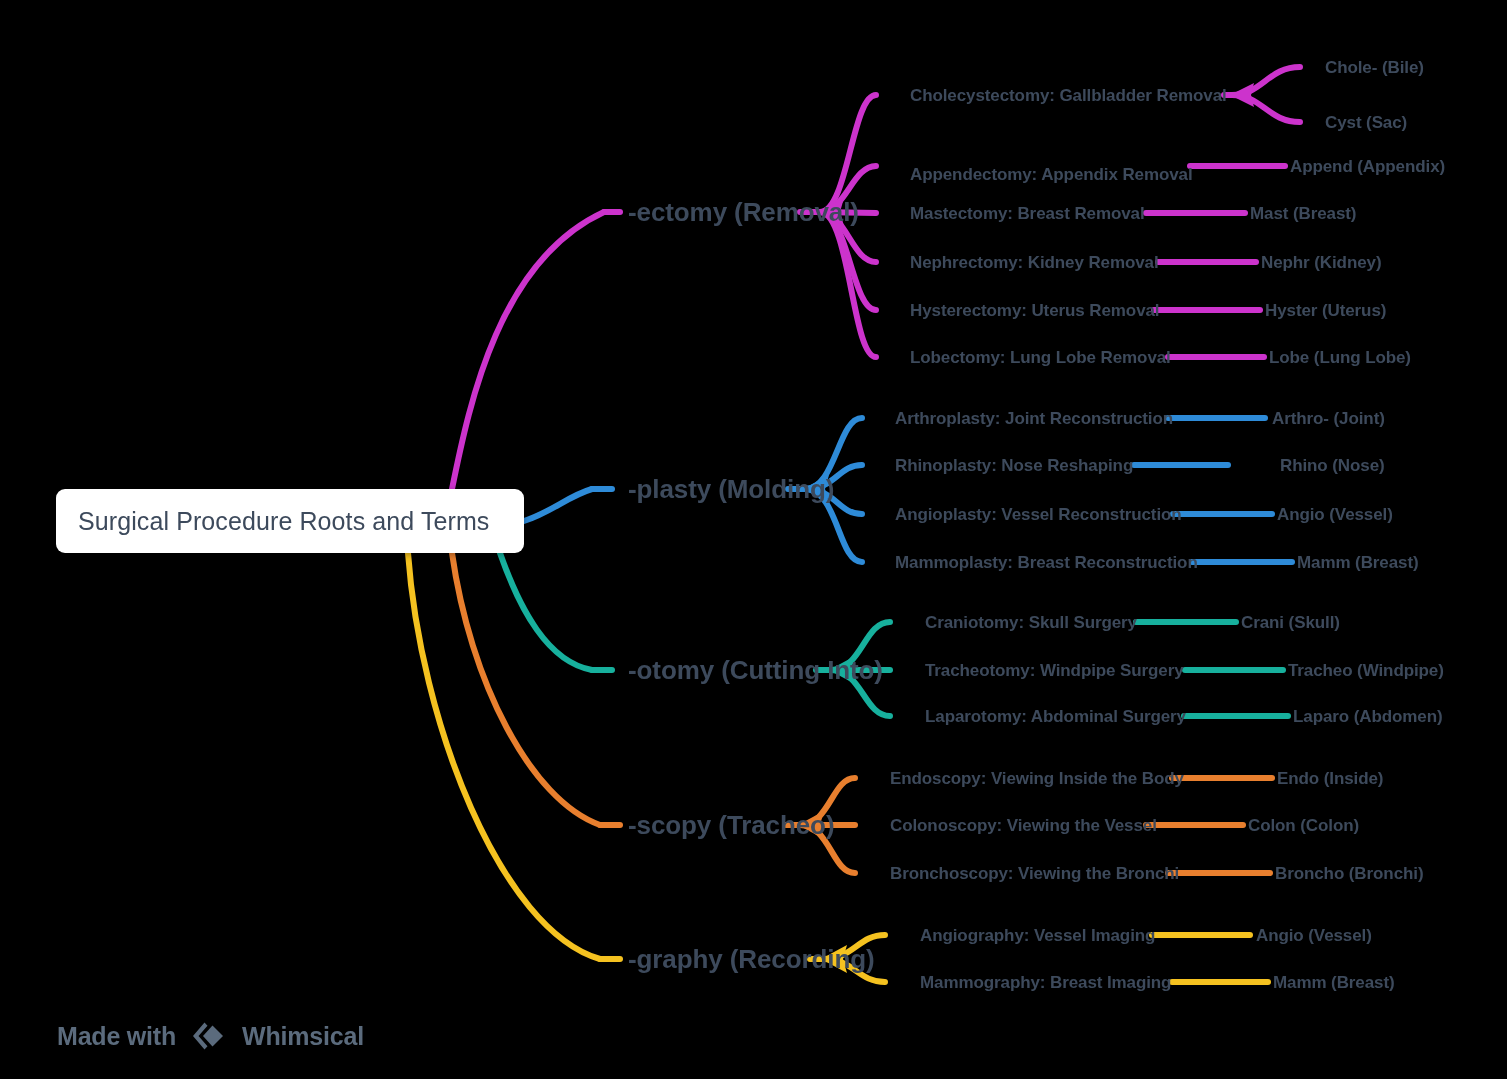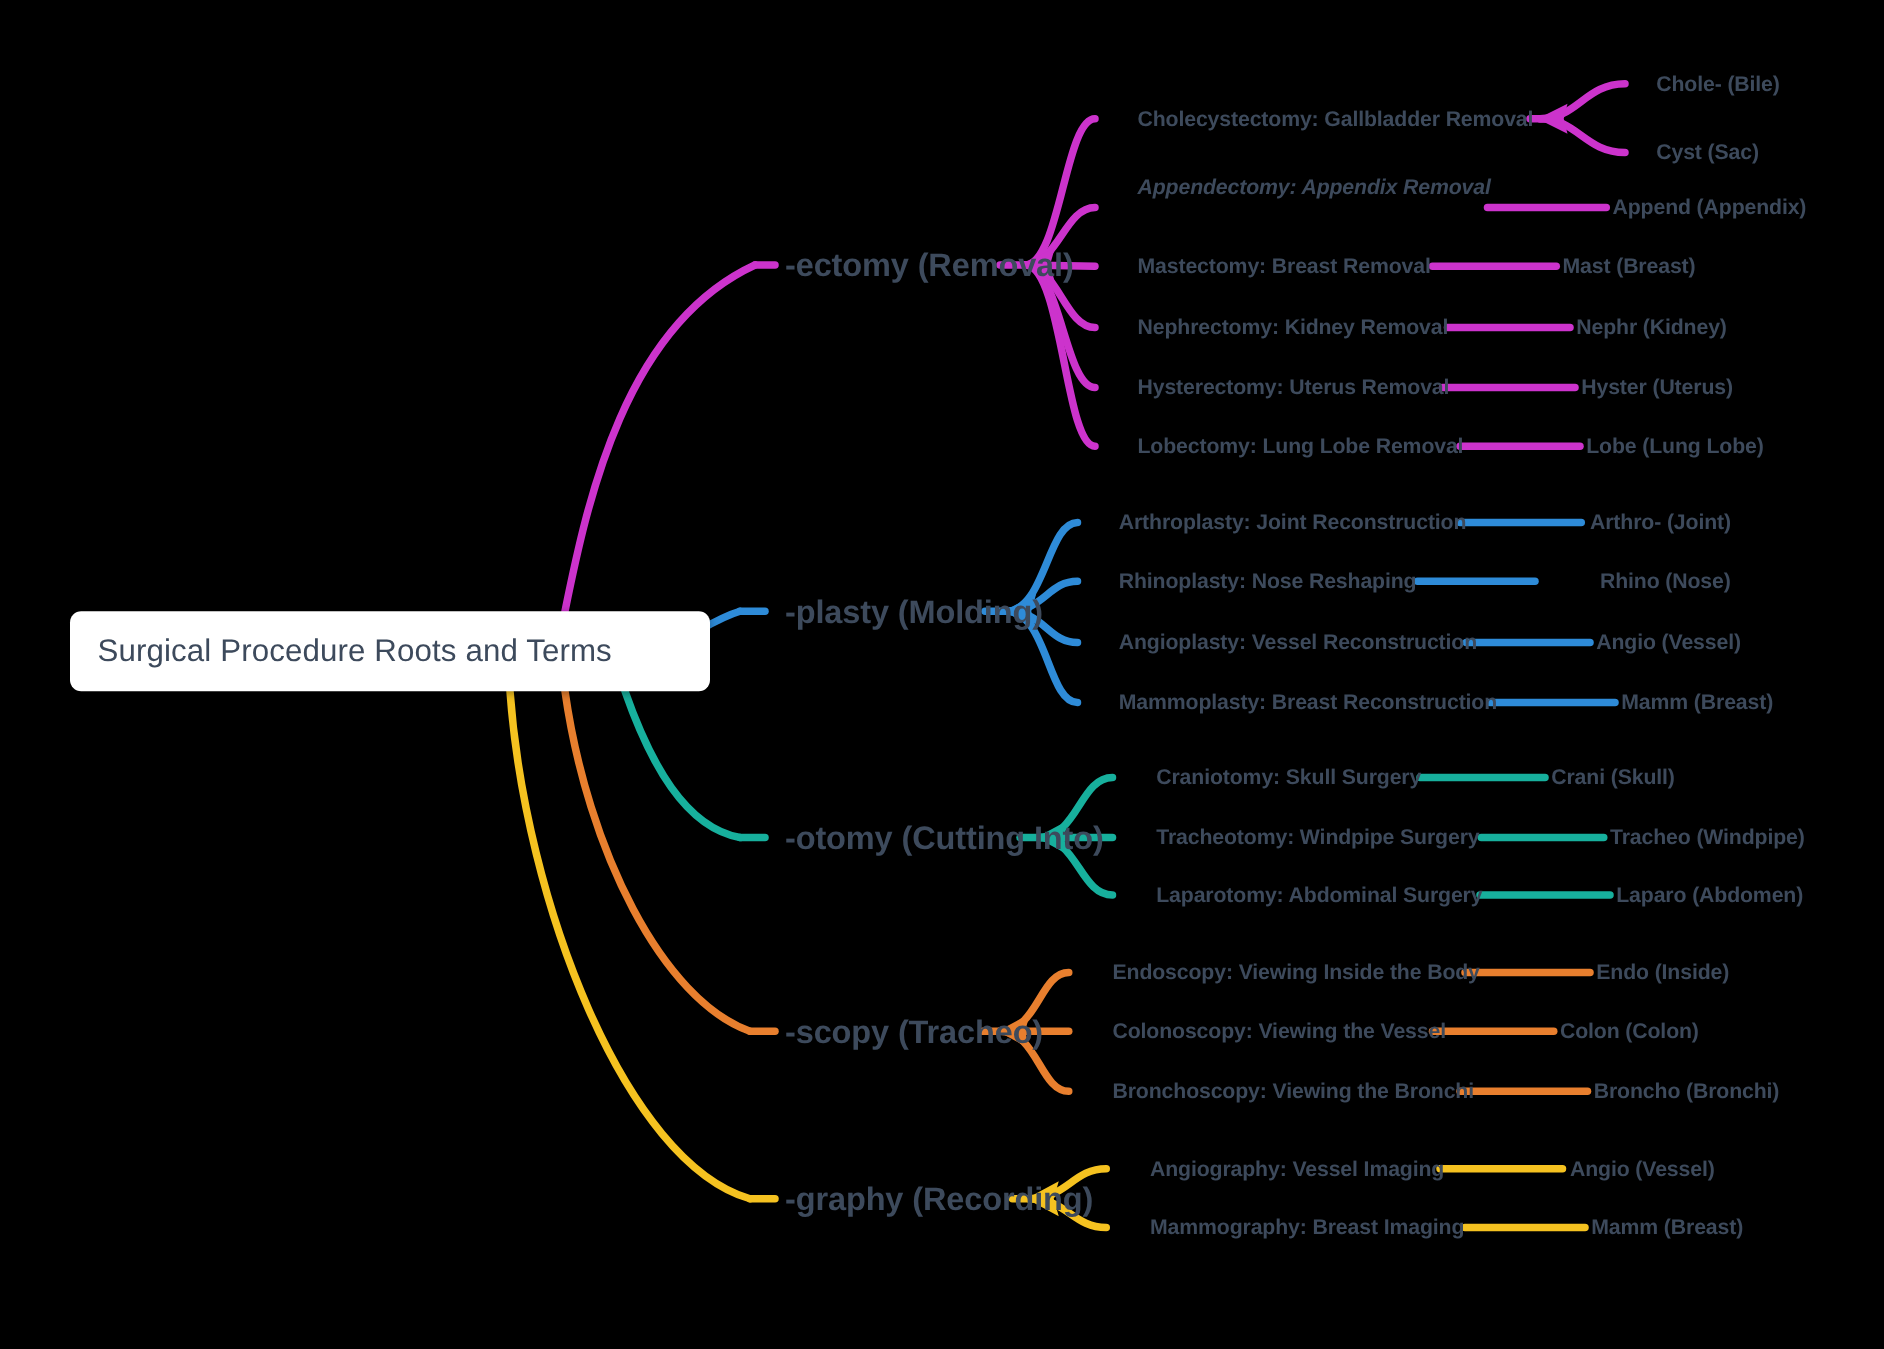--- a/index.html
+++ b/index.html
@@ -45,21 +45,21 @@
     letter-spacing: -0.1px;
   }
   .leaf-label {
     font-size: 17px;
     letter-spacing: -0.1px;
   }
   .root-card {
     position: absolute;
     left: 56px;
     top: 489px;
-    width: 512px;
+    width: 468px;
     height: 64px;
     background: #ffffff;
     border-radius: 9px;
     box-shadow: 0 2px 7px rgba(0,0,0,0.35);
     display: flex;
     align-items: center;
     z-index: 5;
   }
   .root-card-text {
     padding-left: 22px;
@@ -180,21 +180,21 @@
     <div class="root-card-text">Surgical Procedure Roots and Terms</div>
   </div>
 
   <div class="node-label branch-label" style="left:628px; top:212px;">-ectomy (Removal)</div>
   <div class="node-label branch-label" style="left:628px; top:489px;">-plasty (Molding)</div>
   <div class="node-label branch-label" style="left:628px; top:670px;">-otomy (Cutting Into)</div>
   <div class="node-label branch-label" style="left:628px; top:825px;">-scopy (Tracheo)</div>
   <div class="node-label branch-label" style="left:628px; top:959px;">-graphy (Recording)</div>
 
   <div class="node-label child-label" style="left:910px; top:95px;">Cholecystectomy: Gallbladder Removal</div>
-  <div class="node-label child-label" style="left:910px; top:150px;font-style:italic;">Appendectomy: Appendix Removal</div>
+  <div class="node-label child-label" style="left:910px; top:174px;">Appendectomy: Appendix Removal</div>
   <div class="node-label child-label" style="left:910px; top:213px;">Mastectomy: Breast Removal</div>
   <div class="node-label child-label" style="left:910px; top:262px;">Nephrectomy: Kidney Removal</div>
   <div class="node-label child-label" style="left:910px; top:310px;">Hysterectomy: Uterus Removal</div>
   <div class="node-label child-label" style="left:910px; top:357px;">Lobectomy: Lung Lobe Removal</div>
 
   <div class="node-label leaf-label" style="left:1325px; top:67px;">Chole- (Bile)</div>
   <div class="node-label leaf-label" style="left:1325px; top:122px;">Cyst (Sac)</div>
   <div class="node-label leaf-label" style="left:1290px; top:166px;">Append (Appendix)</div>
   <div class="node-label leaf-label" style="left:1250px; top:213px;">Mast (Breast)</div>
   <div class="node-label leaf-label" style="left:1261px; top:262px;">Nephr (Kidney)</div>
@@ -226,14 +226,22 @@
   <div class="node-label leaf-label" style="left:1277px; top:778px;">Endo (Inside)</div>
   <div class="node-label leaf-label" style="left:1248px; top:825px;">Colon (Colon)</div>
   <div class="node-label leaf-label" style="left:1275px; top:873px;">Broncho (Bronchi)</div>
 
   <div class="node-label child-label" style="left:920px; top:935px;">Angiography: Vessel Imaging</div>
   <div class="node-label child-label" style="left:920px; top:982px;">Mammography: Breast Imaging</div>
 
   <div class="node-label leaf-label" style="left:1256px; top:935px;">Angio (Vessel)</div>
   <div class="node-label leaf-label" style="left:1273px; top:982px;">Mamm (Breast)</div>
 
+  <div class="footer">
+    <span class="footer-text">Made with</span>
+    <svg class="footer-logo" width="40" height="34" viewBox="0 0 40 34" xmlns="http://www.w3.org/2000/svg">
+      <path d="M14 17 L23.5 6.5 L34 17 L23.5 27.5 Z" fill="#5b6b7d"></path>
+      <path d="M15.5 3.5 L18.5 6.8 L9.5 17 L18.5 27.2 L15.5 30.5 L4 17 Z" fill="#5b6b7d"></path>
+    </svg>
+    <span class="footer-text">Whimsical</span>
+  </div>
 
 </div>
 
 </body></html>

